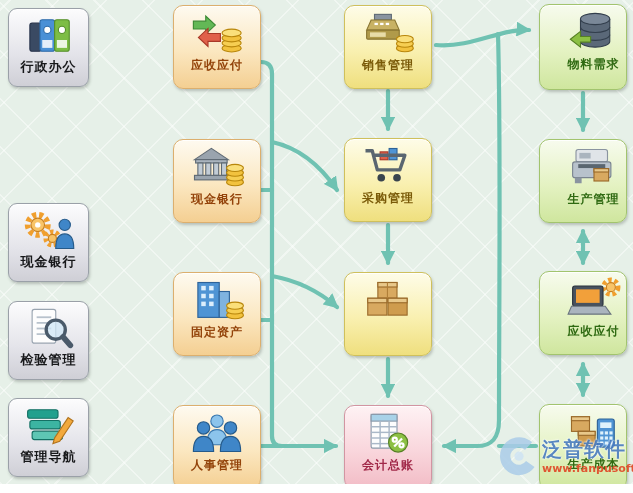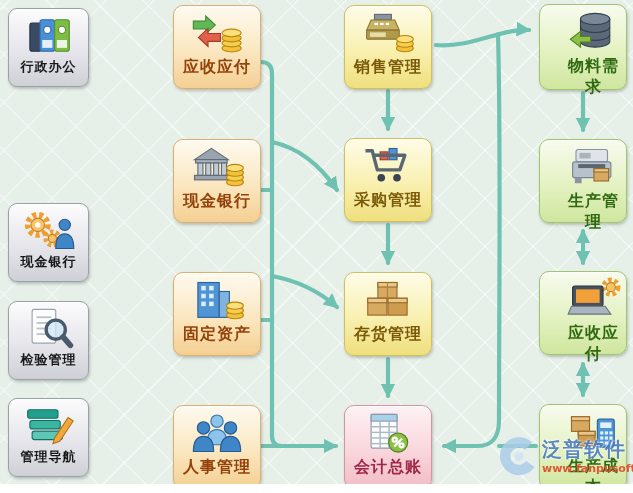--- a/index.html
+++ b/index.html
@@ -26,21 +26,21 @@
   .side-btn .ic { height:49px; display:flex; align-items:center; justify-content:center; padding-top:3px; }
   .side-btn .lbl { text-align:center; font-size:13px; font-weight:bold; color:#17181a; letter-spacing:1px; }
 
   .mod {
     position:absolute; width:88px; height:84px; z-index:2;
     border-radius:10px;
     box-shadow:1px 2px 3px rgba(60,70,60,.28), inset 0 1px 0 rgba(255,255,255,.85);
     cursor:pointer;
   }
   .mod .ic { height:51px; display:flex; align-items:center; justify-content:center; padding-top:3px; }
-  .mod .lbl { text-align:center; font-size:16px; font-weight:bold; letter-spacing:1px; }
+  .mod .lbl { text-align:center; font-size:12px; font-weight:bold; letter-spacing:1px; }
 
   .mod-orange { background:linear-gradient(#fefaf0,#fbe7c0 55%,#f4cf92); border:1px solid #dcaf6e; }
   .mod-orange .lbl { color:#93430a; }
   .mod-yellow { background:linear-gradient(#fefce8,#f9f0b0 55%,#efdf7e); border:1px solid #cfc05c; }
   .mod-yellow .lbl { color:#7a5a08; }
   .mod-pink   { background:linear-gradient(#fef2f4,#f9d6dc 55%,#f2bcc6); border:1px solid #d295a2; }
   .mod-pink .lbl { color:#a12848; }
   .mod-green  { background:linear-gradient(#f7fbee,#e4f2c2 55%,#cfe69e); border:1px solid #a2c46e;padding-left:21px; }
   .mod-green .lbl { color:#2f6a12; }
 
@@ -268,21 +268,20 @@
           <rect x="15" y="4" width="17" height="14" fill="#d8a960"></rect>
           <rect x="15" y="4" width="17" height="4" fill="#e8c88a"></rect>
           <rect x="6" y="18" width="17" height="15" fill="#d8a960"></rect>
           <rect x="6" y="18" width="17" height="4" fill="#e8c88a"></rect>
           <rect x="24" y="18" width="17" height="15" fill="#cf9c4e"></rect>
           <rect x="24" y="18" width="17" height="4" fill="#e8c88a"></rect>
         </g>
         <line x1="23.5" y1="4" x2="23.5" y2="18" stroke="#b07f38"></line>
       </svg>
     </div>
-    <div class="lbl">存货管理</div>
   </div>
 
   <div class="mod mod-pink" style="left:344px; top:405px">
     <div class="ic">
       <svg class="icon" viewBox="0 0 48 40">
         <rect x="9" y="3" width="23" height="30" rx="1.5" fill="#fdfdfd" stroke="#8a98a8"></rect>
         <rect x="9" y="3" width="23" height="6" fill="#a8d2e8" stroke="#8a98a8"></rect>
         <g stroke="#aab8c8" stroke-width="1.3">
           <line x1="9" y1="14" x2="32" y2="14"></line>
             <line x1="9" y1="19" x2="32" y2="19"></line>

